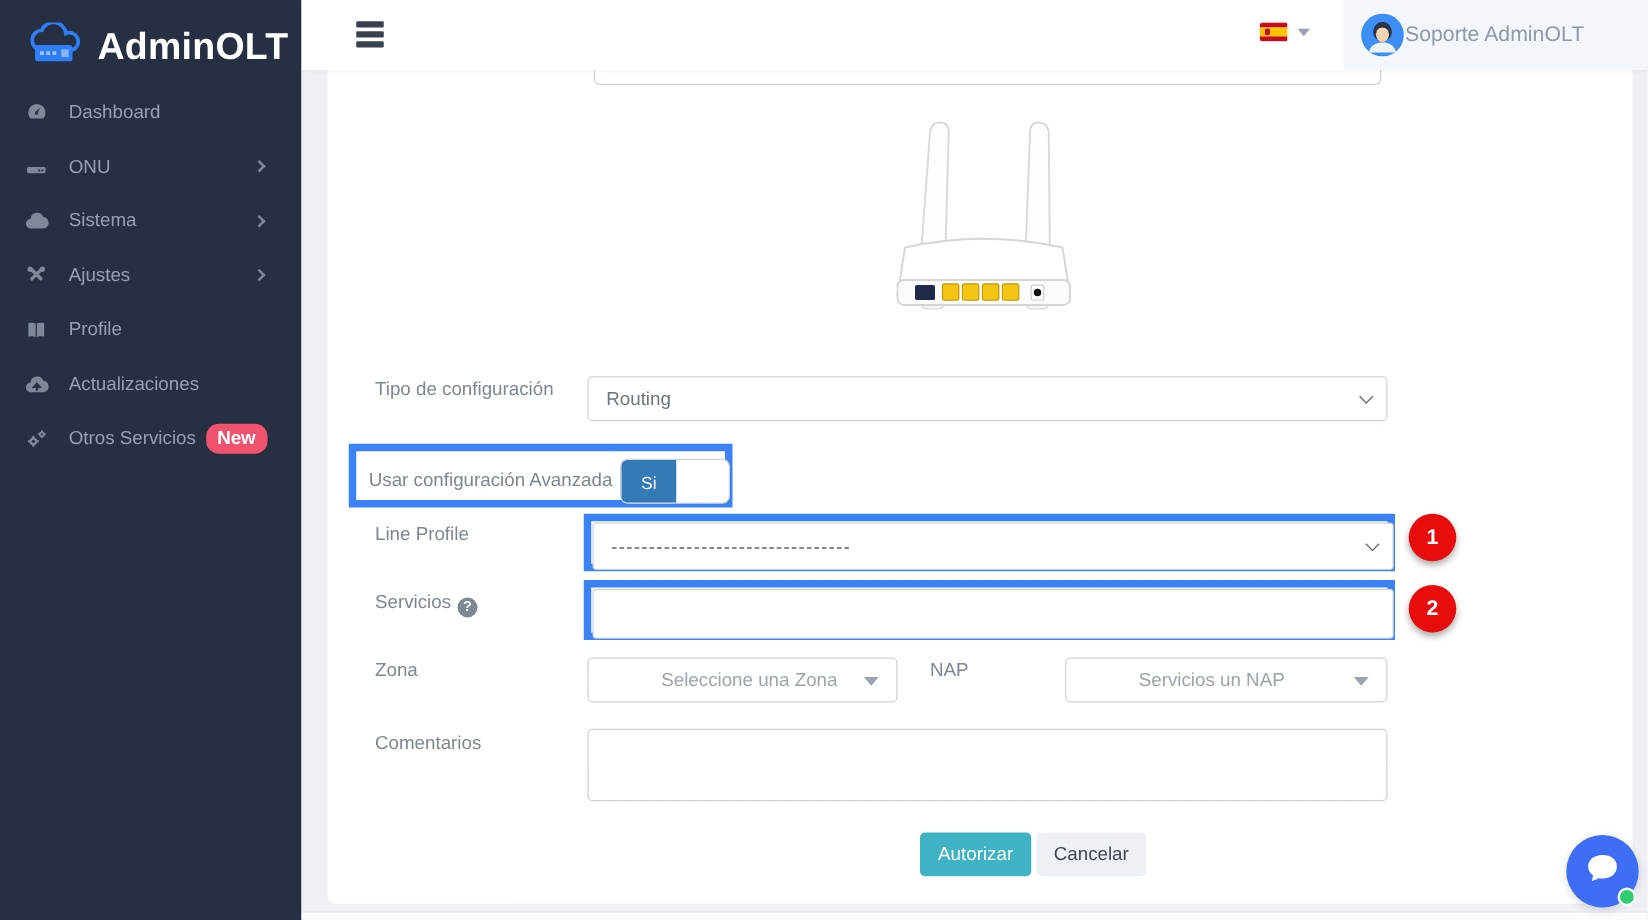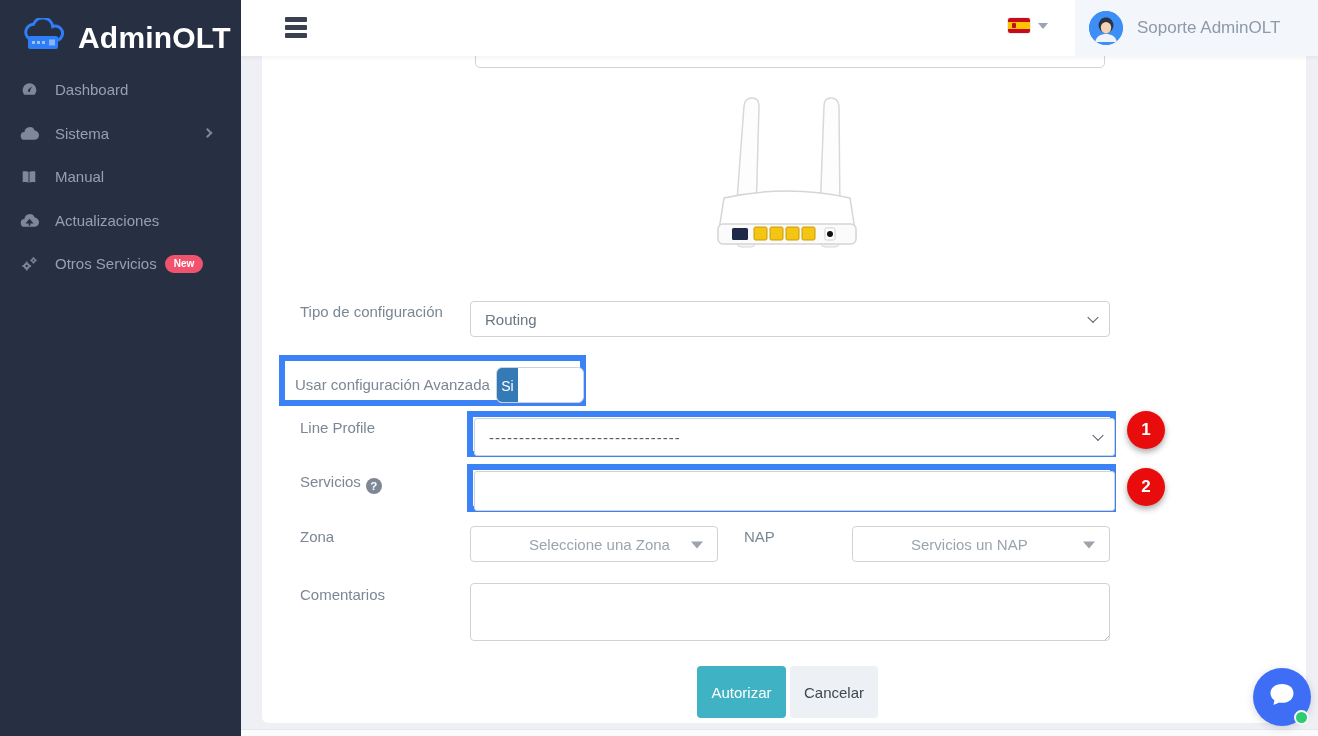--- a/index.html
+++ b/index.html
@@ -9,62 +9,62 @@
 
   
   .sidebar { position:absolute; left:0; top:0; width:241px; height:736px; background:#273043; z-index:5; }
   .logo-row { display:flex; align-items:center; gap:10px; padding:14px 0 0 22px; height:62px; }
   .logo-text { color:#ffffff; font-size:30px; font-weight:700; letter-spacing:.2px; }
   .nav { position:absolute; top:68px; left:0; right:4px; }
   .nav-item { position:relative; display:flex; align-items:center; height:43.5px; padding-left:18px; color:#96a0b1; font-size:15px; cursor:pointer; }
   .nav-item .nicon { width:22px; height:18px; margin-right:15px; display:flex; align-items:center; justify-content:center; }
   .nav-item svg { fill:#7e8899; }
   .chev-right { position:absolute; right:26px; top:50%; width:7px; height:7px; border-right:2px solid #7e8899; border-top:2px solid #7e8899; transform:translateY(-50%) rotate(45deg); }
-  .new-badge { margin-left:8px; background:#f1536e; color:#fff; font-size:10px; padding:3px 9px 4px; border-radius:10px; font-weight:700; }
+  .new-badge { margin-left:8px; background:#f1536e; color:#fff; font-size:15px; padding:3px 9px 4px; border-radius:10px; font-weight:700; }
 
   
   .topbar { position:absolute; left:241px; top:0; width:1077px; height:56px; background:#ffffff; box-shadow:0 1px 5px rgba(60,70,90,.08); z-index:4; }
   .hamburger { position:absolute; left:44px; top:17px; width:22px; height:22px; cursor:pointer; }
   .hamburger span { display:block; height:4.5px; background:#39414f; margin-bottom:3.5px; border-radius:1px; }
   .lang { position:absolute; right:270px; top:18px; display:flex; align-items:center; gap:8px; cursor:pointer; }
   .flag { width:22px; height:15px; border-radius:2px; overflow:hidden; position:relative; box-shadow:0 0 0 1px rgba(0,0,0,.08); }
   .flag .stripe-top, .flag .stripe-bot { height:4px; background:#c60b1e; }
   .flag .stripe-mid { height:7px; background:#ffc400; position:relative; }
   .flag .emblem { position:absolute; left:4px; top:1px; width:4px; height:5px; background:#c60b1e; border-radius:1px; }
   .caret-down { width:0; height:0; border-left:5px solid transparent; border-right:5px solid transparent; border-top:6px solid #9aa3ae; }
-  .user-panel { position:absolute; right:0; top:0; width:243px; height:56px; background:#f3f6fa; display:flex; align-items:center; gap:14px; padding-left:14px; cursor:pointer; }
+  .user-panel { position:absolute; right:0; top:0; width:243px; height:56px; background:#f3f6fa; display:flex; align-items:center; gap:1px; padding-left:14px; cursor:pointer; }
   .avatar { width:34px; height:34px; border-radius:50%; overflow:hidden; background:#3e8ef7; flex:none; }
   .user-name { color:#8e99a9; font-size:17px; }
 
   
   .card { position:absolute; left:262px; top:56px; width:1044px; height:667px; background:#ffffff; border-radius:0 0 6px 6px; overflow:hidden; z-index:1; }
   .cut-select { position:absolute; left:213px; top:-24px; width:630px; height:36px; border:1px solid #cdd3da; border-radius:5px; background:#fff; }
 
   .router-wrap { position:absolute; left:430px; top:30px; width:190px; height:170px; }
 
   .form-label { position:absolute; color:#7b8795; font-size:15px; }
   .field-select { position:absolute; background:#fff; border:1px solid #cdd3da; border-radius:4px; display:flex; align-items:center; padding:0 14px; color:#6b7683; font-size:15px; cursor:pointer; }
   .thin-chevron { position:absolute; right:12px; top:50%; width:8px; height:8px; border-right:1.8px solid #55606c; border-bottom:1.8px solid #55606c; transform:translateY(-70%) rotate(45deg); }
   .tri-down { position:absolute; right:14px; top:50%; transform:translateY(-35%); width:0; height:0; border-left:6px solid transparent; border-right:6px solid transparent; border-top:7px solid #9aa3ae; }
   .placeholder-text { color:#9aa4ae;margin-left:44px; }
 
   .redbox { position:absolute; border:6px solid #3b82f6; background:transparent; z-index:2; }
   .adv-label { position:absolute; left:10px; top:15px; color:#7b8795; font-size:15px; }
   .toggle { position:absolute; left:211px; top:6px; width:88px; height:36px; border:1px solid #cdd3da; border-radius:6px; background:#fff; overflow:hidden; cursor:pointer; }
-  .toggle-on { position:absolute; left:0; top:0; width:21px; height:36px; background:#337ab7; color:#fff; font-size:14px; display:flex; align-items:center; justify-content:center; }
+  .toggle-on { position:absolute; left:0; top:0; width:44px; height:36px; background:#337ab7; color:#fff; font-size:14px; display:flex; align-items:center; justify-content:center; }
 
   .num-badge { position:absolute; width:38px; height:38px; border-radius:50%; background:#e90c0c; color:#fff; font-weight:800; font-size:17px; display:flex; align-items:center; justify-content:center; box-shadow:0 3px 6px rgba(0,0,0,.35); z-index:3; }
 
   .text-input { position:absolute; background:#fff; border:1px solid #cdd3da; border-radius:4px; }
   .help-circle { display:inline-flex; width:16px; height:16px; border-radius:50%; background:#7d8795; color:#fff; font-size:11.5px; font-weight:700; align-items:center; justify-content:center; margin-left:5px; vertical-align:-3px; }
 
   textarea.comments { position:absolute; width:640px; height:58px; border:1px solid #cdd3da; border-radius:4px; resize:none; background:
       linear-gradient(135deg, transparent 0 79%, #b6bcc4 79% 81%, transparent 81% 87%, #b6bcc4 87% 89%, transparent 89%) no-repeat right bottom / 10px 10px; }
 
-  .btn { position:absolute; height:52px; border:none; border-radius:4px; font-size:15px; font-family:"Liberation Sans",sans-serif; cursor:pointer; }
+  .btn { position:absolute; height:35px; border:none; border-radius:4px; font-size:15px; font-family:"Liberation Sans",sans-serif; cursor:pointer;margin-left:39px; }
   .btn-primary { background:#3fb3c4; color:#ffffff; }
   .btn-light { background:#edf0f4; color:#3d4752; }
 
   
   .chat-bubble { position:absolute; left:1253px; top:668px; width:58px; height:58px; border-radius:50%; background:#3e6ef5; z-index:8; display:flex; align-items:center; justify-content:center; cursor:pointer; box-shadow:0 2px 8px rgba(0,0,0,.15); }
   .chat-dot { position:absolute; left:1294px; top:710px; width:15px; height:15px; border-radius:50%; background:#2ecc71; border:2px solid #f5f7fa; z-index:9; }
 
   .footer-strip { position:absolute; left:241px; bottom:0; width:1077px; height:7px; background:#fafbfd; border-top:1px solid #e4e7ee; }
 </style>
 </head>
@@ -91,35 +91,60 @@
       <div class="nav-item">
         <span class="nicon">
           <svg width="19" height="17" viewBox="0 0 16 16">
               <path d="M8 2a6.5 6.5 0 0 0-6.5 6.5c0 1.7.65 3.2 1.6 4.4h9.8a6.9 6.9 0 0 0 1.6-4.4A6.5 6.5 0 0 0 8 2zm.1 8.4a1.5 1.5 0 0 1-1.6-1.5c0-.6.4-1.1.9-1.3l3.2-2.7-2 3.6c.1.2.1.3.1.5a1.5 1.5 0 0 1-.6 1.4z"></path>
             </svg>
         </span>
         <span>Dashboard</span>
       </div>
       <div class="nav-item">
         <span class="nicon">
+          <svg width="18" height="16" viewBox="0 0 16 16">
+              <path d="M2 8.5h12a1.5 1.5 0 0 1 1.5 1.5v2a1.5 1.5 0 0 1-1.5 1.5H2A1.5 1.5 0 0 1 .5 12v-2A1.5 1.5 0 0 1 2 8.5z"></path>
+              <rect x="9.5" y="10.5" width="1.6" height="1.6" fill="#273043"></rect>
+              <rect x="12" y="10.5" width="1.6" height="1.6" fill="#273043"></rect>
+            </svg>
+        </span>
+        <span>ONU</span>
+        <span class="chev-right"></span>
+      </div>
+      <div class="nav-item">
+        <span class="nicon">
           <svg width="19" height="15" viewBox="0 0 16 13">
               <path d="M4 12a3.4 3.4 0 0 1-.4-6.8A4.6 4.6 0 0 1 12.5 4 3.6 3.6 0 0 1 12 12z"></path>
             </svg>
         </span>
         <span>Sistema</span>
+        <span class="chev-right"></span>
+      </div>
+      <div class="nav-item">
+        <span class="nicon">
+          <svg width="18" height="17" viewBox="0 0 16 16">
+              <g>
+                <rect x="6.8" y="1" width="2.6" height="12" rx="1.2" transform="rotate(45 8 7)"></rect>
+                <rect x="6.8" y="1" width="2.6" height="12" rx="1.2" transform="rotate(-45 8 7)"></rect>
+                <circle cx="3.4" cy="3.2" r="2"></circle>
+                <circle cx="12.6" cy="3.2" r="2"></circle>
+              </g>
+            </svg>
+        </span>
+        <span>Ajustes</span>
         <span class="chev-right"></span>
       </div>
       <div class="nav-item">
         <span class="nicon">
           <svg width="18" height="16" viewBox="0 0 16 16">
               <path d="M8 3.2C6.6 2.1 4 1.9 1.7 2.4v10.9c2.3-.5 4.9-.3 6.3.8 1.4-1.1 4-1.3 6.3-.8V2.4C12 1.9 9.4 2.1 8 3.2z"></path>
               <path d="M8 3.2v10.9" stroke="#273043" stroke-width="1"></path>
             </svg>
         </span>
-        <span>Manual</span>
+        <span>Profile</span>
       </div>
       <div class="nav-item">
         <span class="nicon">
           <svg width="19" height="15" viewBox="0 0 16 13">
               <path d="M4 12a3.4 3.4 0 0 1-.4-6.8A4.6 4.6 0 0 1 12.5 4 3.6 3.6 0 0 1 12 12z"></path>
               <path d="M8 11V6.8M8 6l-2 2.3h4z" stroke="#273043" stroke-width="1.4" fill="#273043"></path>
             </svg>
         </span>
         <span>Actualizaciones</span>
       </div>

